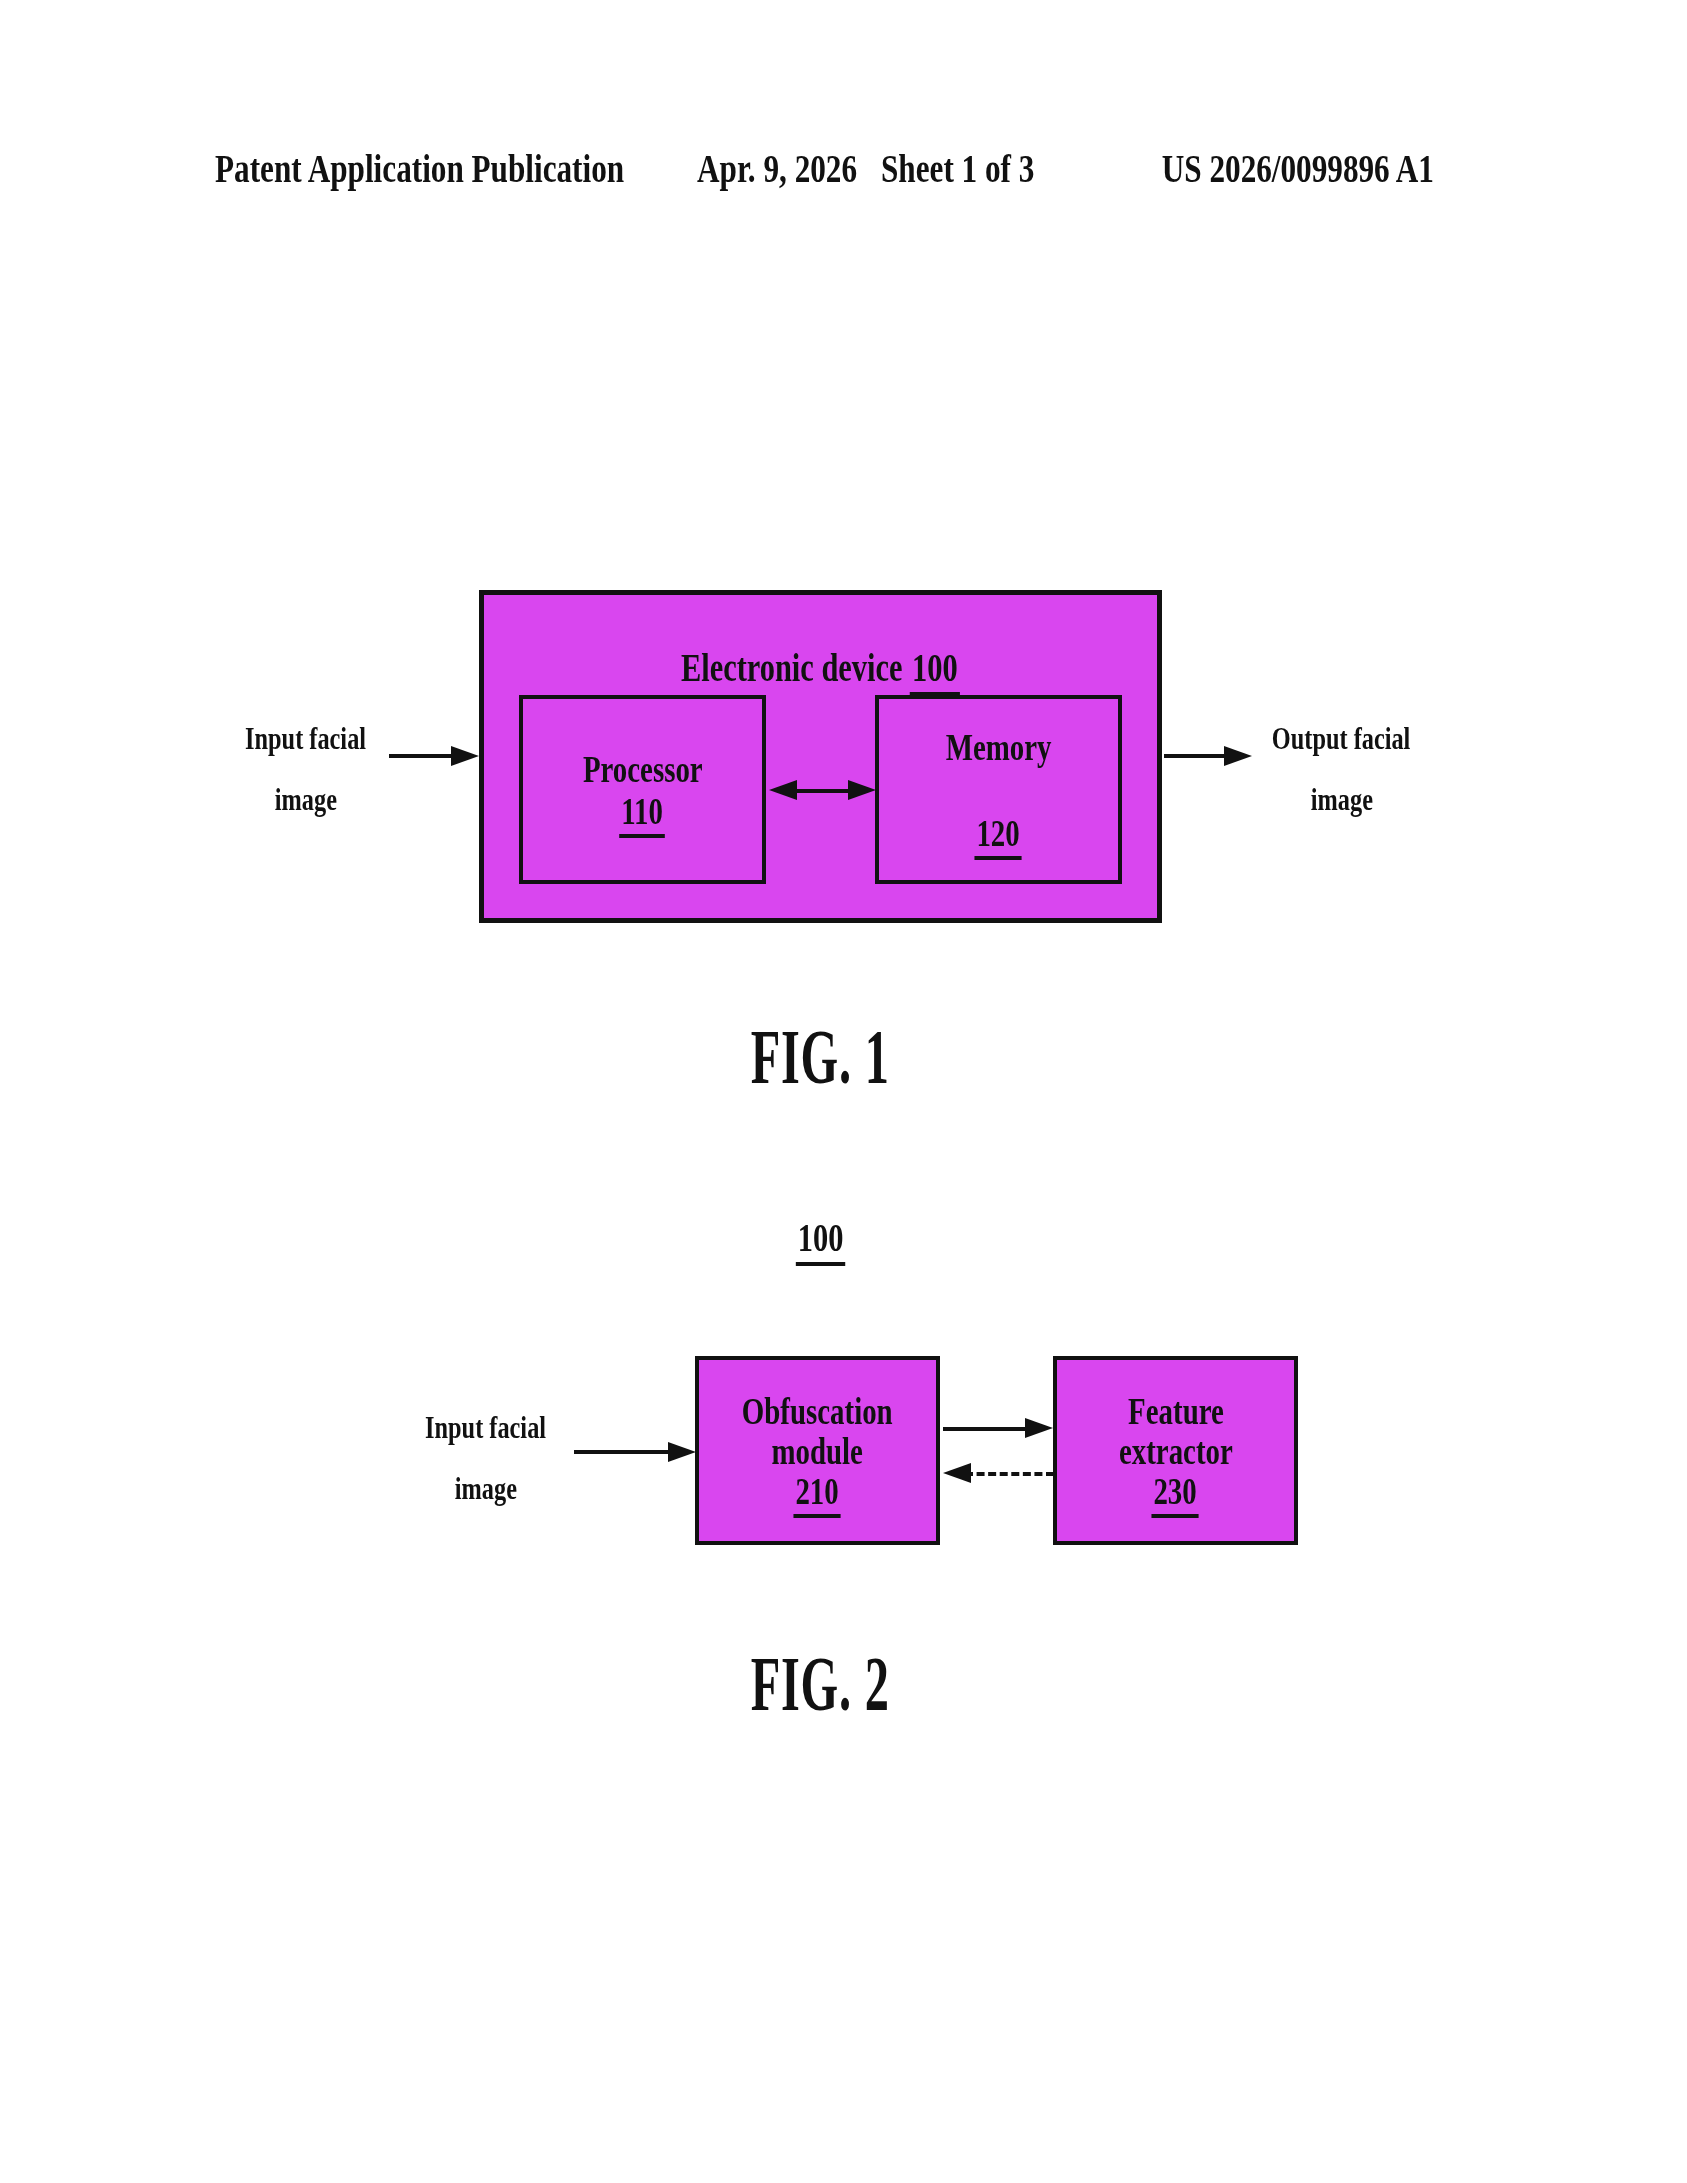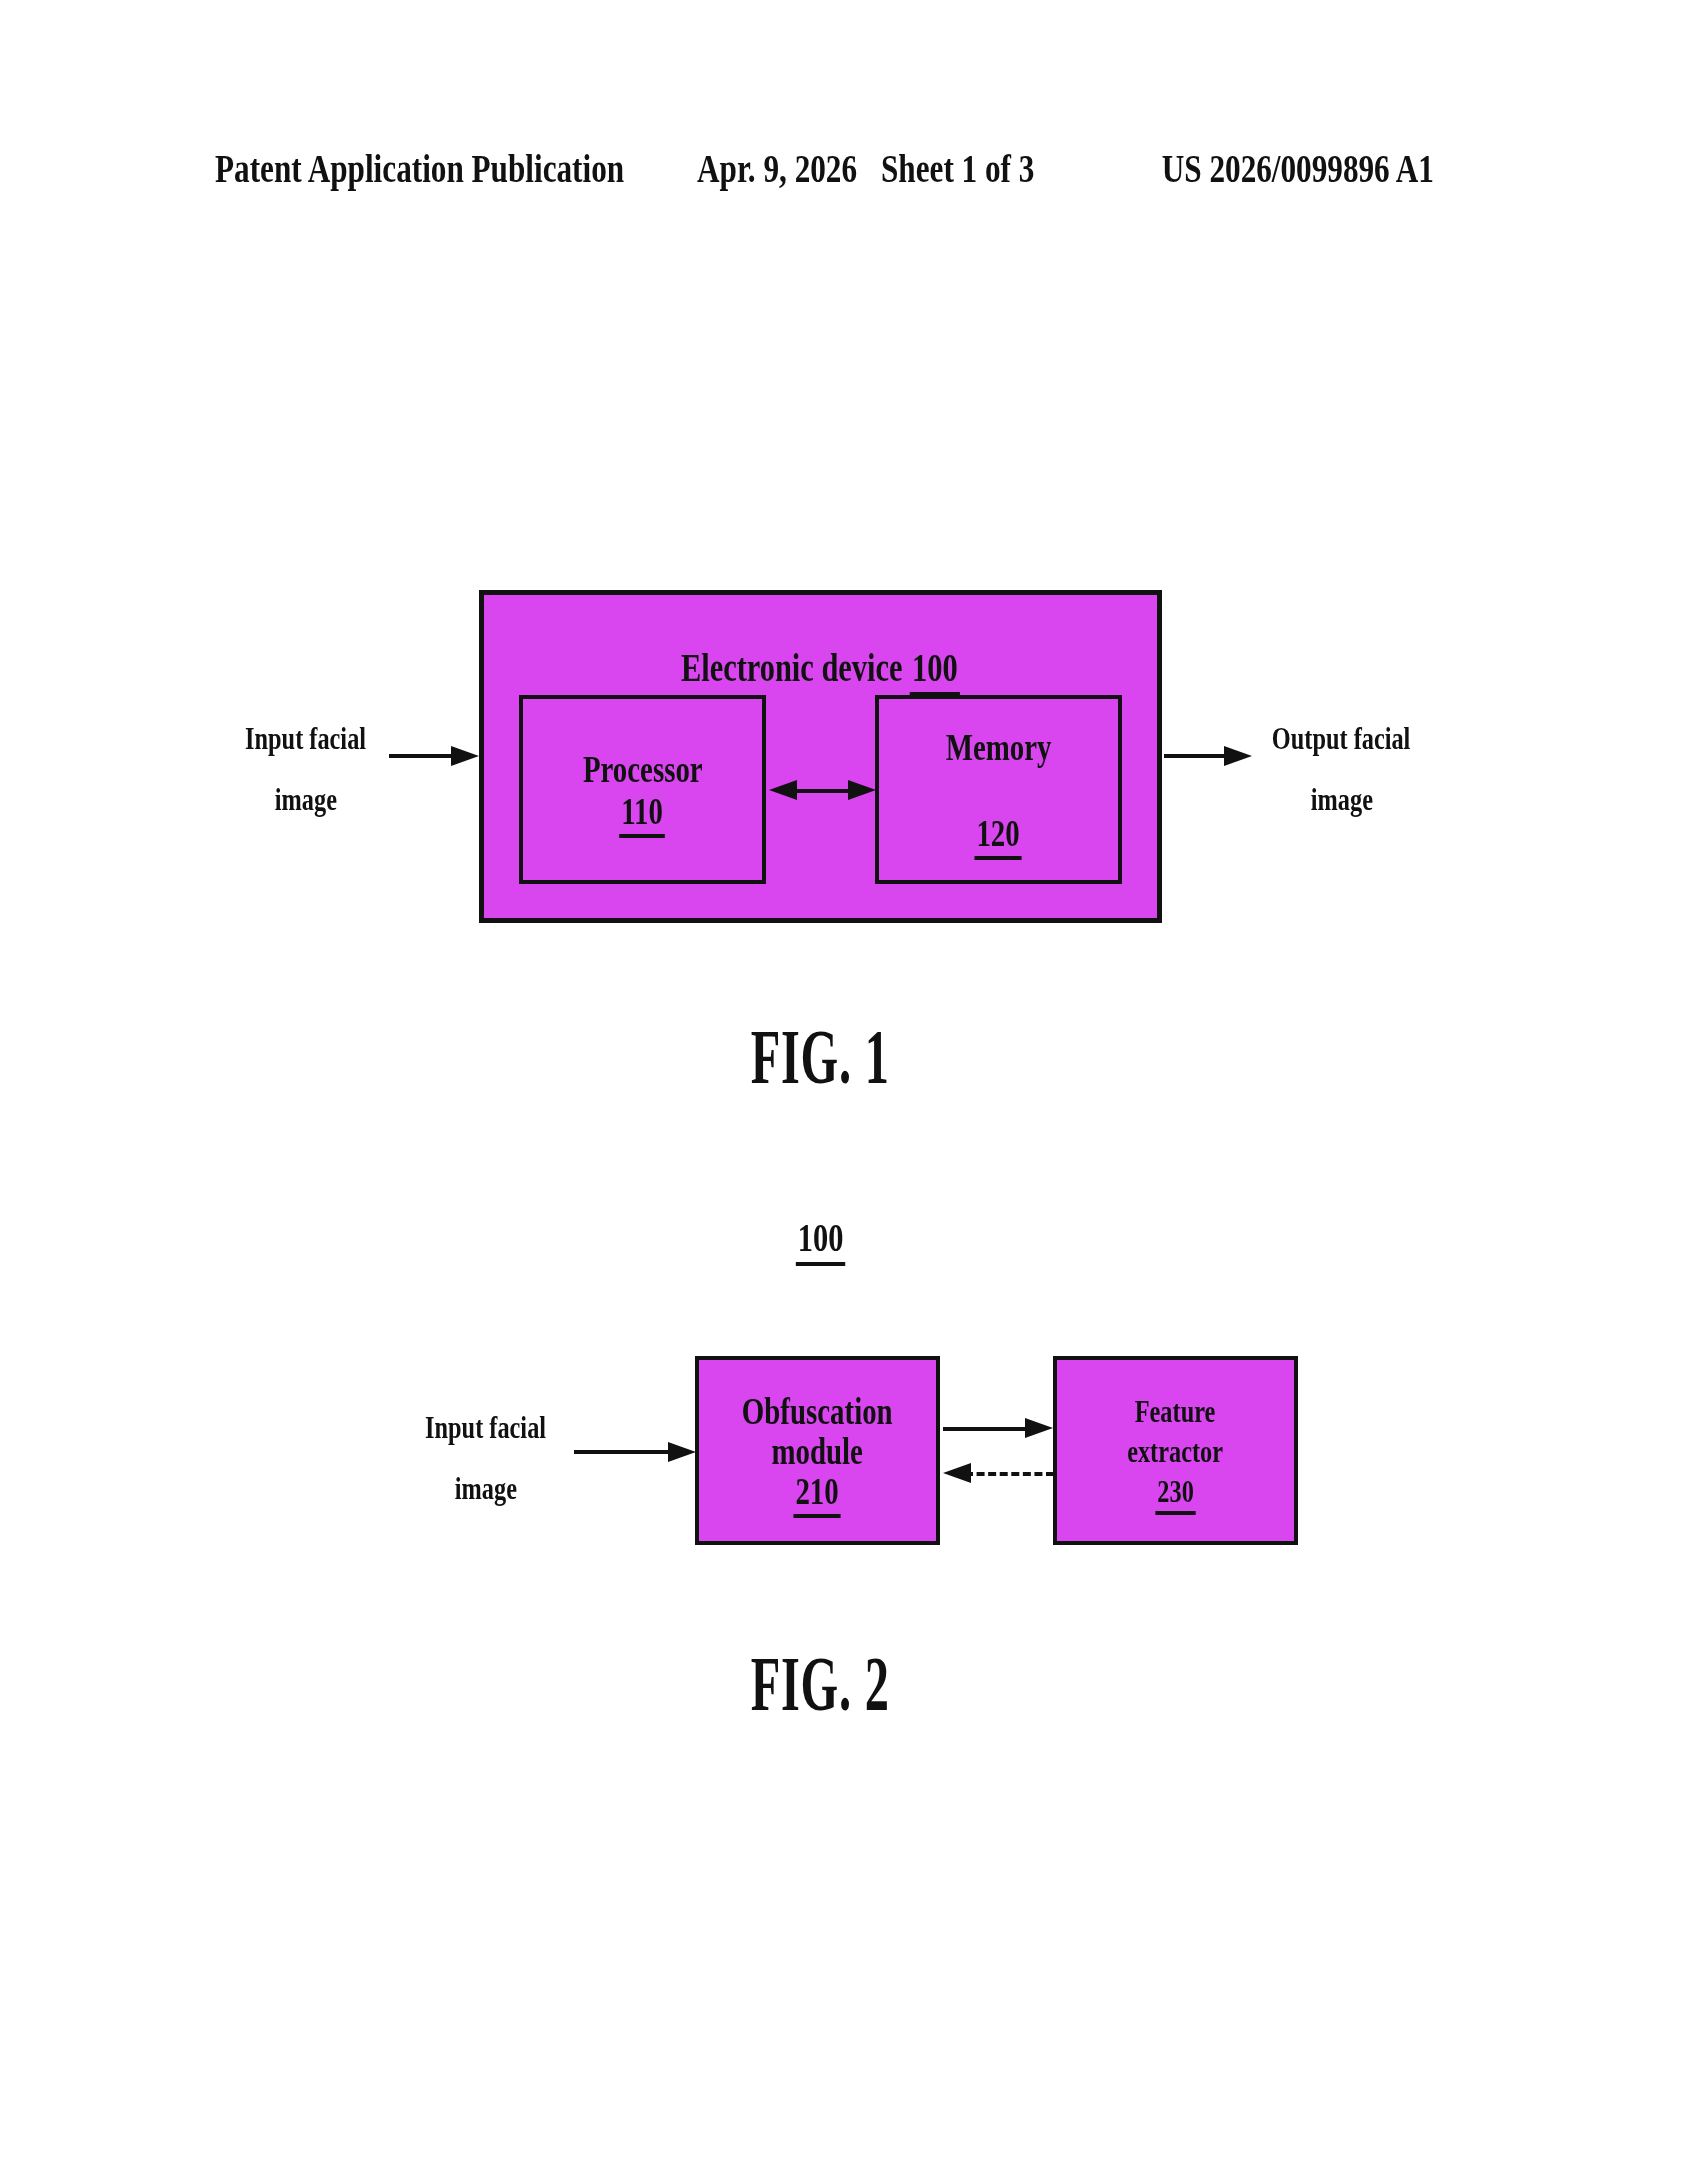--- a/index.html
+++ b/index.html
@@ -18,21 +18,21 @@
   
   .hdr-item { position:absolute; top:147px; font-size:40px; line-height:44px; }
 
   
   .box { position:absolute; border:4.6px solid #111111; box-sizing:border-box; background:#d946ef; }
   .outer-box { left:479px; top:590px; width:683px; height:333px; border-width:5.3px; }
   .flexc { display:flex; flex-direction:column; align-items:center; justify-content:center; text-align:center; }
   .proc-box { left:519px;  top:695px; width:247px; height:189px; font-size:38px; line-height:42px; }
   .mem-box  { left:875px; top:695px; width:247px; height:189px; font-size:38px; line-height:42px;gap:44px; }
   .obf-box  { left:695px; top:1356px; width:245px; height:189px; font-size:38px; line-height:40px; }
-  .ext-box  { left:1053px; top:1356px; width:245px; height:189px; font-size:32px; line-height:40px; }
+  .ext-box  { left:1053px; top:1356px; width:245px; height:189px; font-size:38px; line-height:40px; }
 
   .fig1-title { position:absolute; left:479px; top:603px; width:683px; text-align:center; font-size:40px; line-height:44px;margin-top:43px; }
 
   .ref { border-bottom:4px solid currentColor; padding:0 2.6px 2px 2.6px; }
 
   
   .side-label { position:absolute; width:185px; text-align:center; font-size:32px; line-height:61px; }
   .fig1-input  { left:213px;  top:708px; }
   .fig1-output { left:1249px; top:708px;text-align:center; }
   .fig2-input  { left:393px;  top:1397px; }

